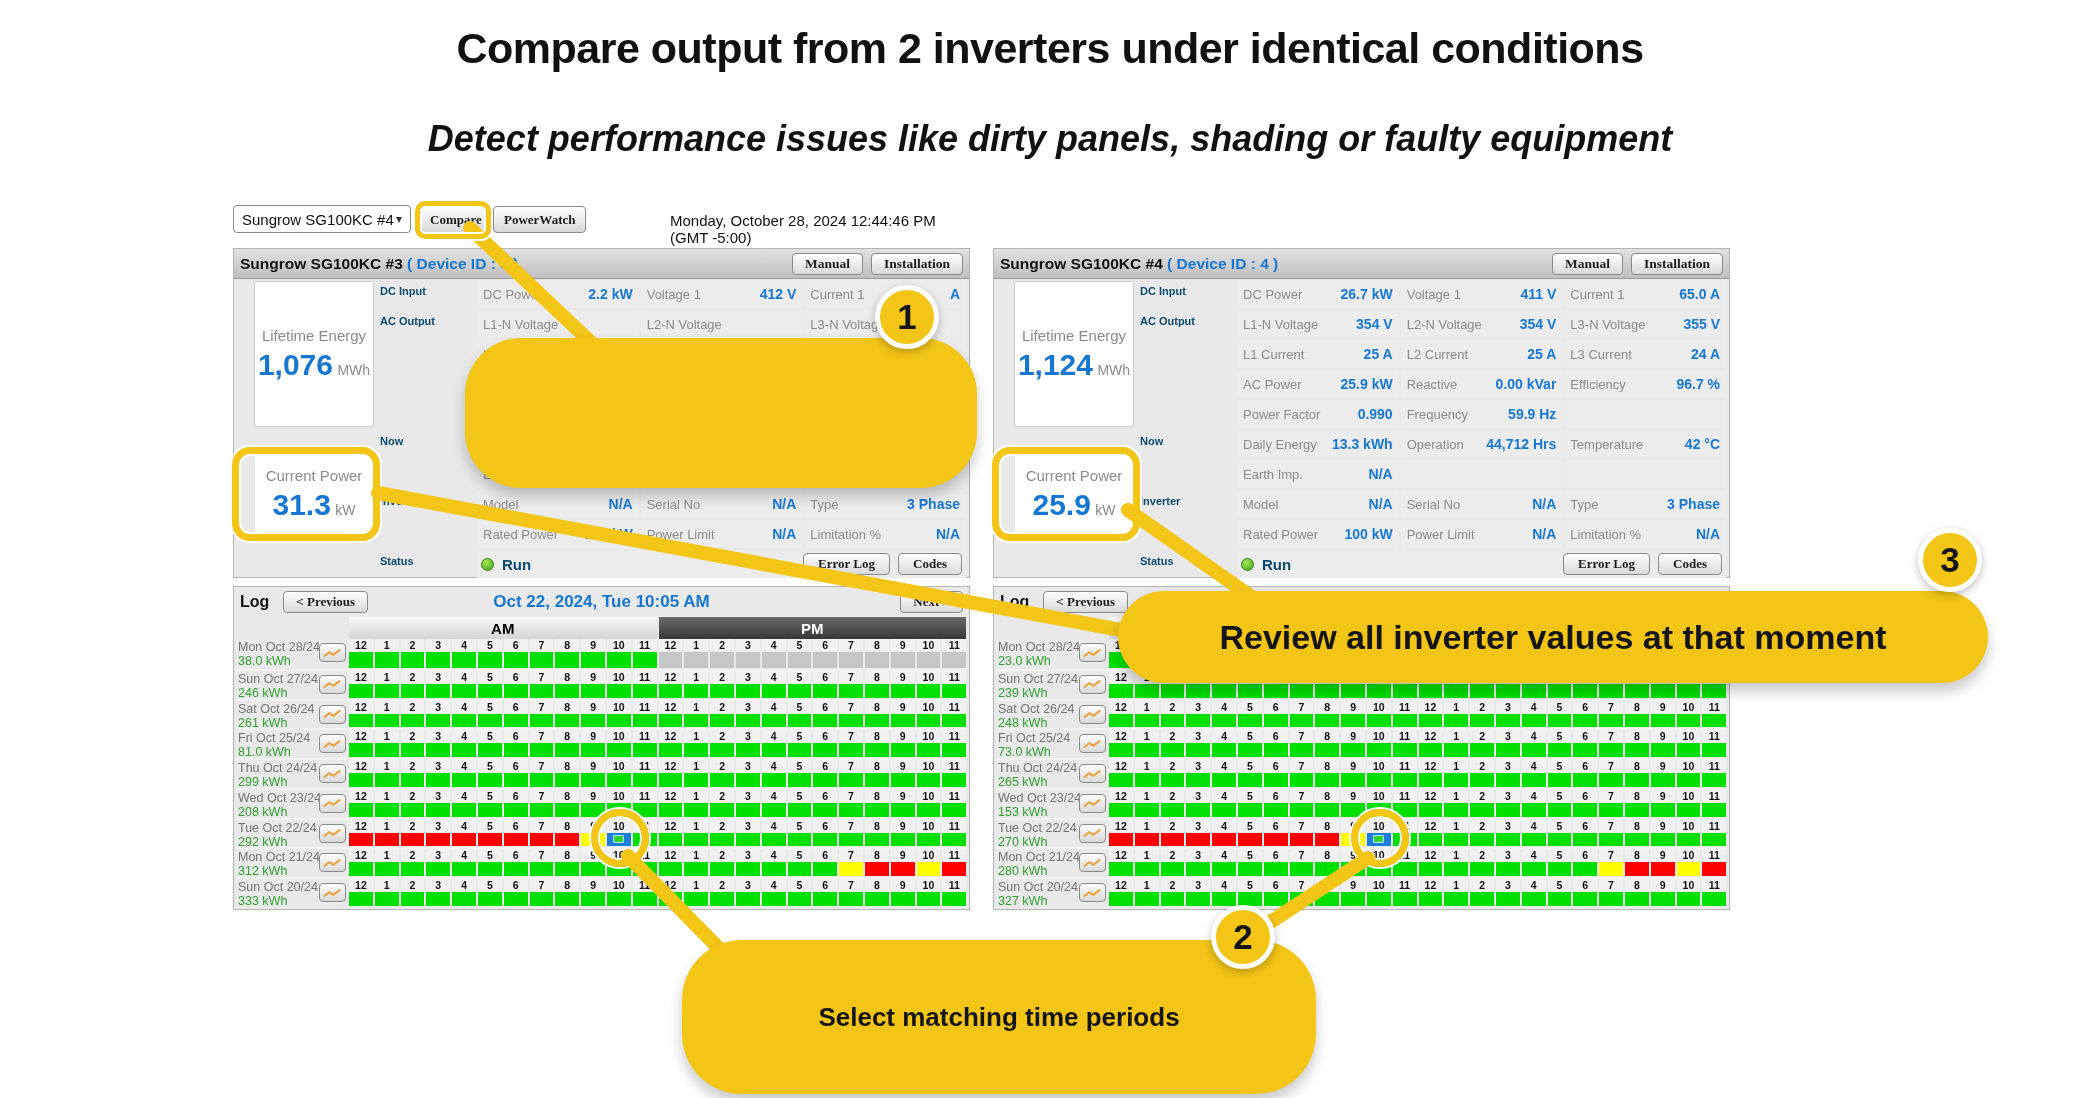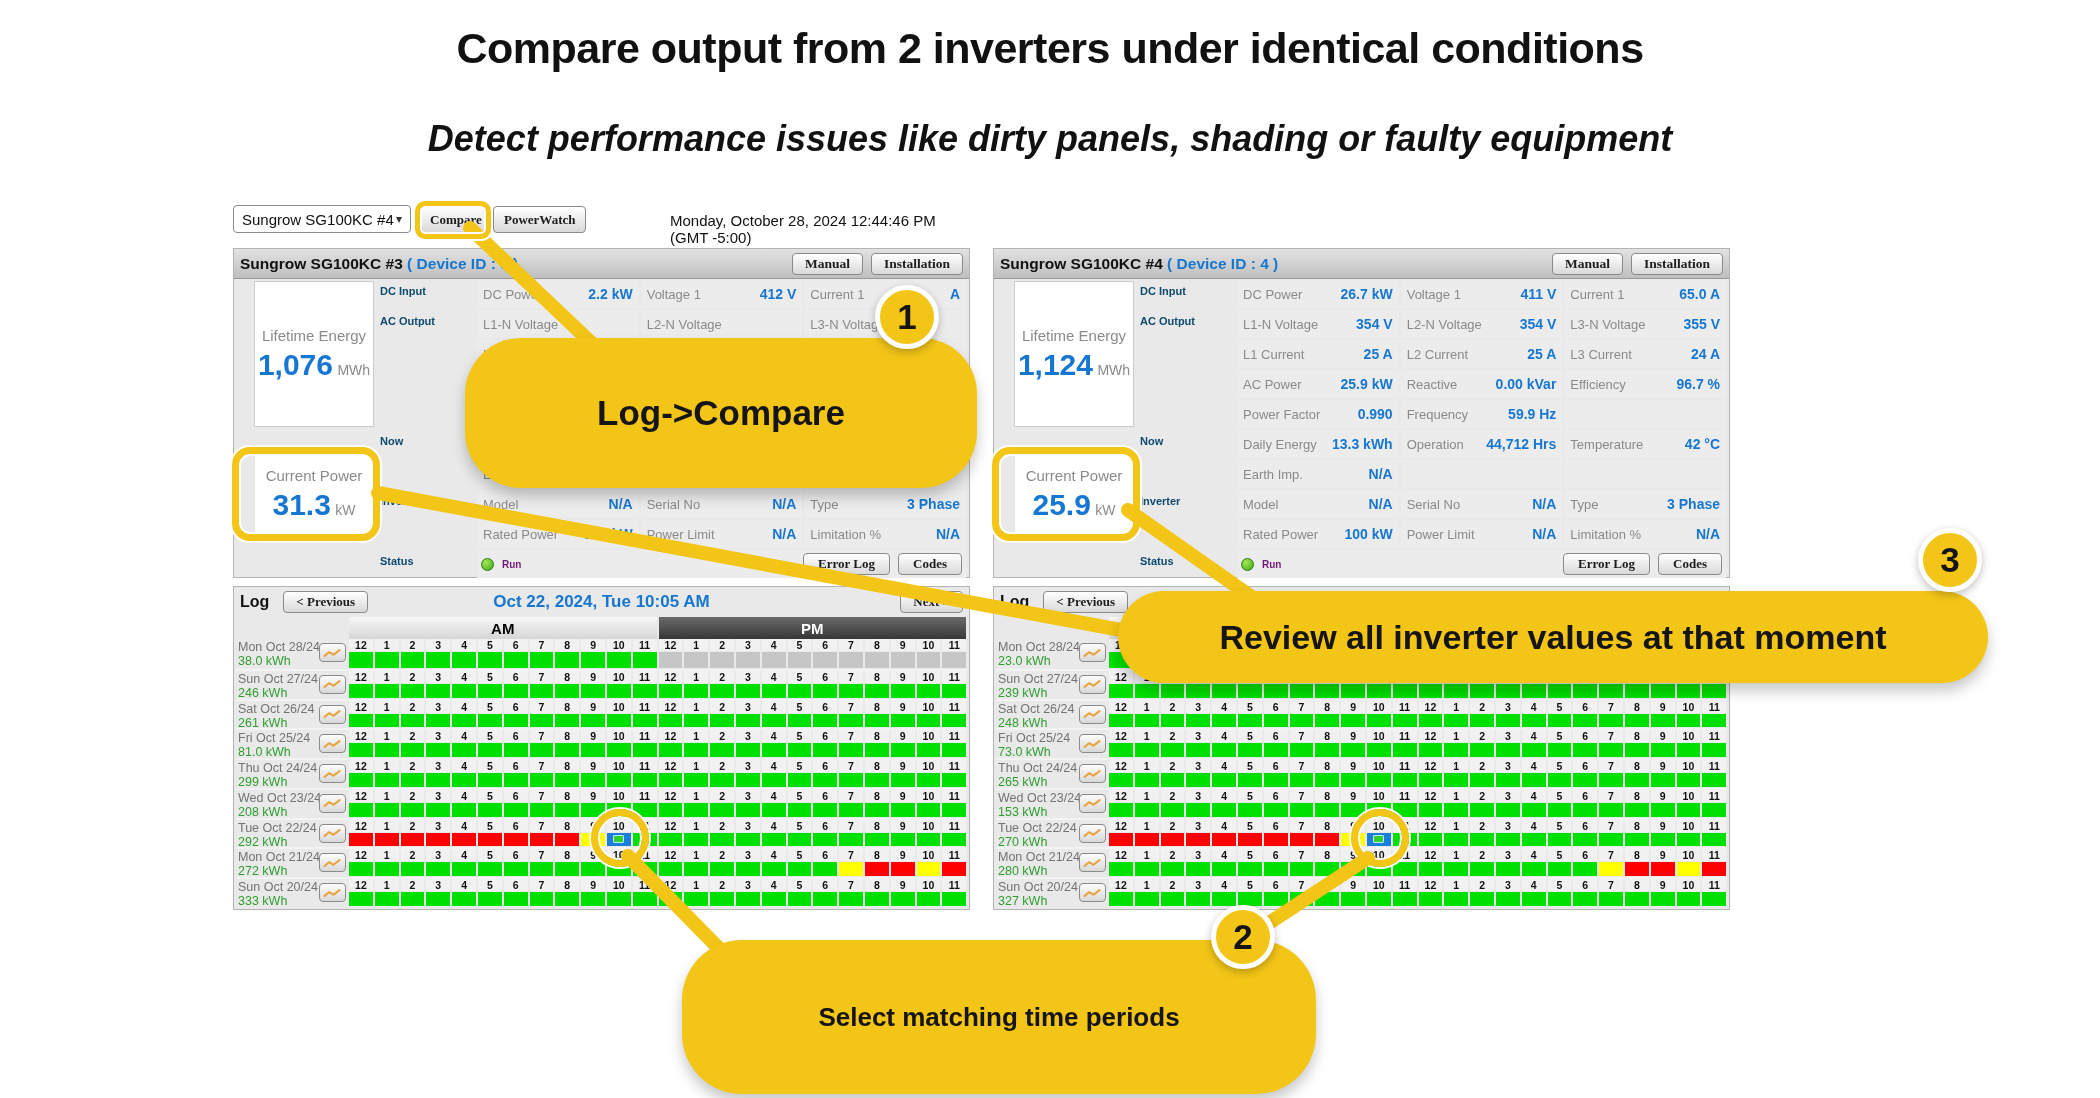--- a/index.html
+++ b/index.html
@@ -44,21 +44,21 @@
   .tbl { flex:1; display:flex; flex-direction:column; }
   .trow { display:flex; height:30px; }
   .scell { flex:0 0 100px; padding:6px 0 0 4px; font-size:11px; font-weight:bold; color:#0c4a6e; }
   .vcell { flex:1; margin:1px; background:#ececec; display:flex; align-items:center;
     justify-content:space-between; padding:0 6px; }
   .vcell .clab { font-size:13px; color:#8a8a8a; white-space:nowrap; }
   .vcell .cval { font-size:14px; font-weight:bold; color:#1677d2; white-space:nowrap; }
   .srow .wide { flex:1; margin:1px; background:#ececec; display:flex; align-items:center; gap:8px; padding:0 4px; }
   .dot { width:13px; height:13px; border-radius:50%; border:1px solid #2e7d0e;
     background:radial-gradient(circle at 35% 30%, #a6e85c, #3da80f); }
-  .runtxt { font-size:10px; font-weight:bold; color:#701a75; }
+  .runtxt { font-size:15px; font-weight:bold; color:#0c4a6e; }
   .srow .btn { padding:2px 14px; }
   .srow .btn:first-of-type { margin-left:auto; }
 
   
   .panel-log { position:relative; margin-top:8px; width:737px; height:324px;
     background:#e9e9e9; border:1px solid #b3b3b3; padding:0 2px 4px 2px; }
   .loghead { position:relative; height:30px; display:flex; align-items:center; }
   .log-label { font-size:16px; font-weight:bold; color:#111; padding:0 14px 0 4px; }
   .log-prev { padding:2px 12px; }
   .log-date { position:absolute; left:0; right:0; text-align:center; font-size:17px;
@@ -1059,21 +1059,21 @@
             </div>
             <div class="lcol">
               <div class="lnum">11</div>
               <div class="cell cG"></div>
             </div>
           </div>
         </div>
         <div class="lrow">
           <div class="ldate">
             <div class="d1">Mon Oct 21/24</div>
-            <div class="d2">272 kWh</div>
+            <div class="d2">312 kWh</div>
             <div class="cicon">
               <svg width="21" height="12" viewBox="0 0 24 14">
                 <polyline points="2,11 8,6 13,9 21,3" fill="none" stroke="#e8a33d" stroke-width="2.4"></polyline>
               </svg>
             </div>
           </div>
           <div class="lcols">
             <div class="lcol">
               <div class="lnum">12</div>
               <div class="cell cG"></div>
@@ -2451,21 +2451,20 @@
 <svg class="tails" width="2100" height="1098">
   <line x1="470" y1="228" x2="618" y2="368" stroke="#F3C517" stroke-width="14" stroke-linecap="round"></line>
   <line x1="378" y1="493" x2="1240" y2="652" stroke="#F3C517" stroke-width="14" stroke-linecap="round"></line>
   <line x1="1128" y1="510" x2="1330" y2="652" stroke="#F3C517" stroke-width="14" stroke-linecap="round"></line>
   <line x1="748" y1="978" x2="628" y2="856" stroke="#F3C517" stroke-width="14" stroke-linecap="round"></line>
   <line x1="1185" y1="978" x2="1368" y2="858" stroke="#F3C517" stroke-width="14" stroke-linecap="round"></line>
 </svg>
 <div class="compare-ring"></div>
 
 <div class="bubble bubble1">
-  <div>Log-&gt;Compare</div>
 </div>
 <div class="bubble bubble2">
   <div>Select matching time periods</div>
 </div>
 <div class="bubble bubble3">
   <div>Review all inverter values at that moment</div>
 </div>
 <div class="stepnum num1">1</div>
 <div class="stepnum num2">2</div>
 <div class="stepnum num3">3</div>

